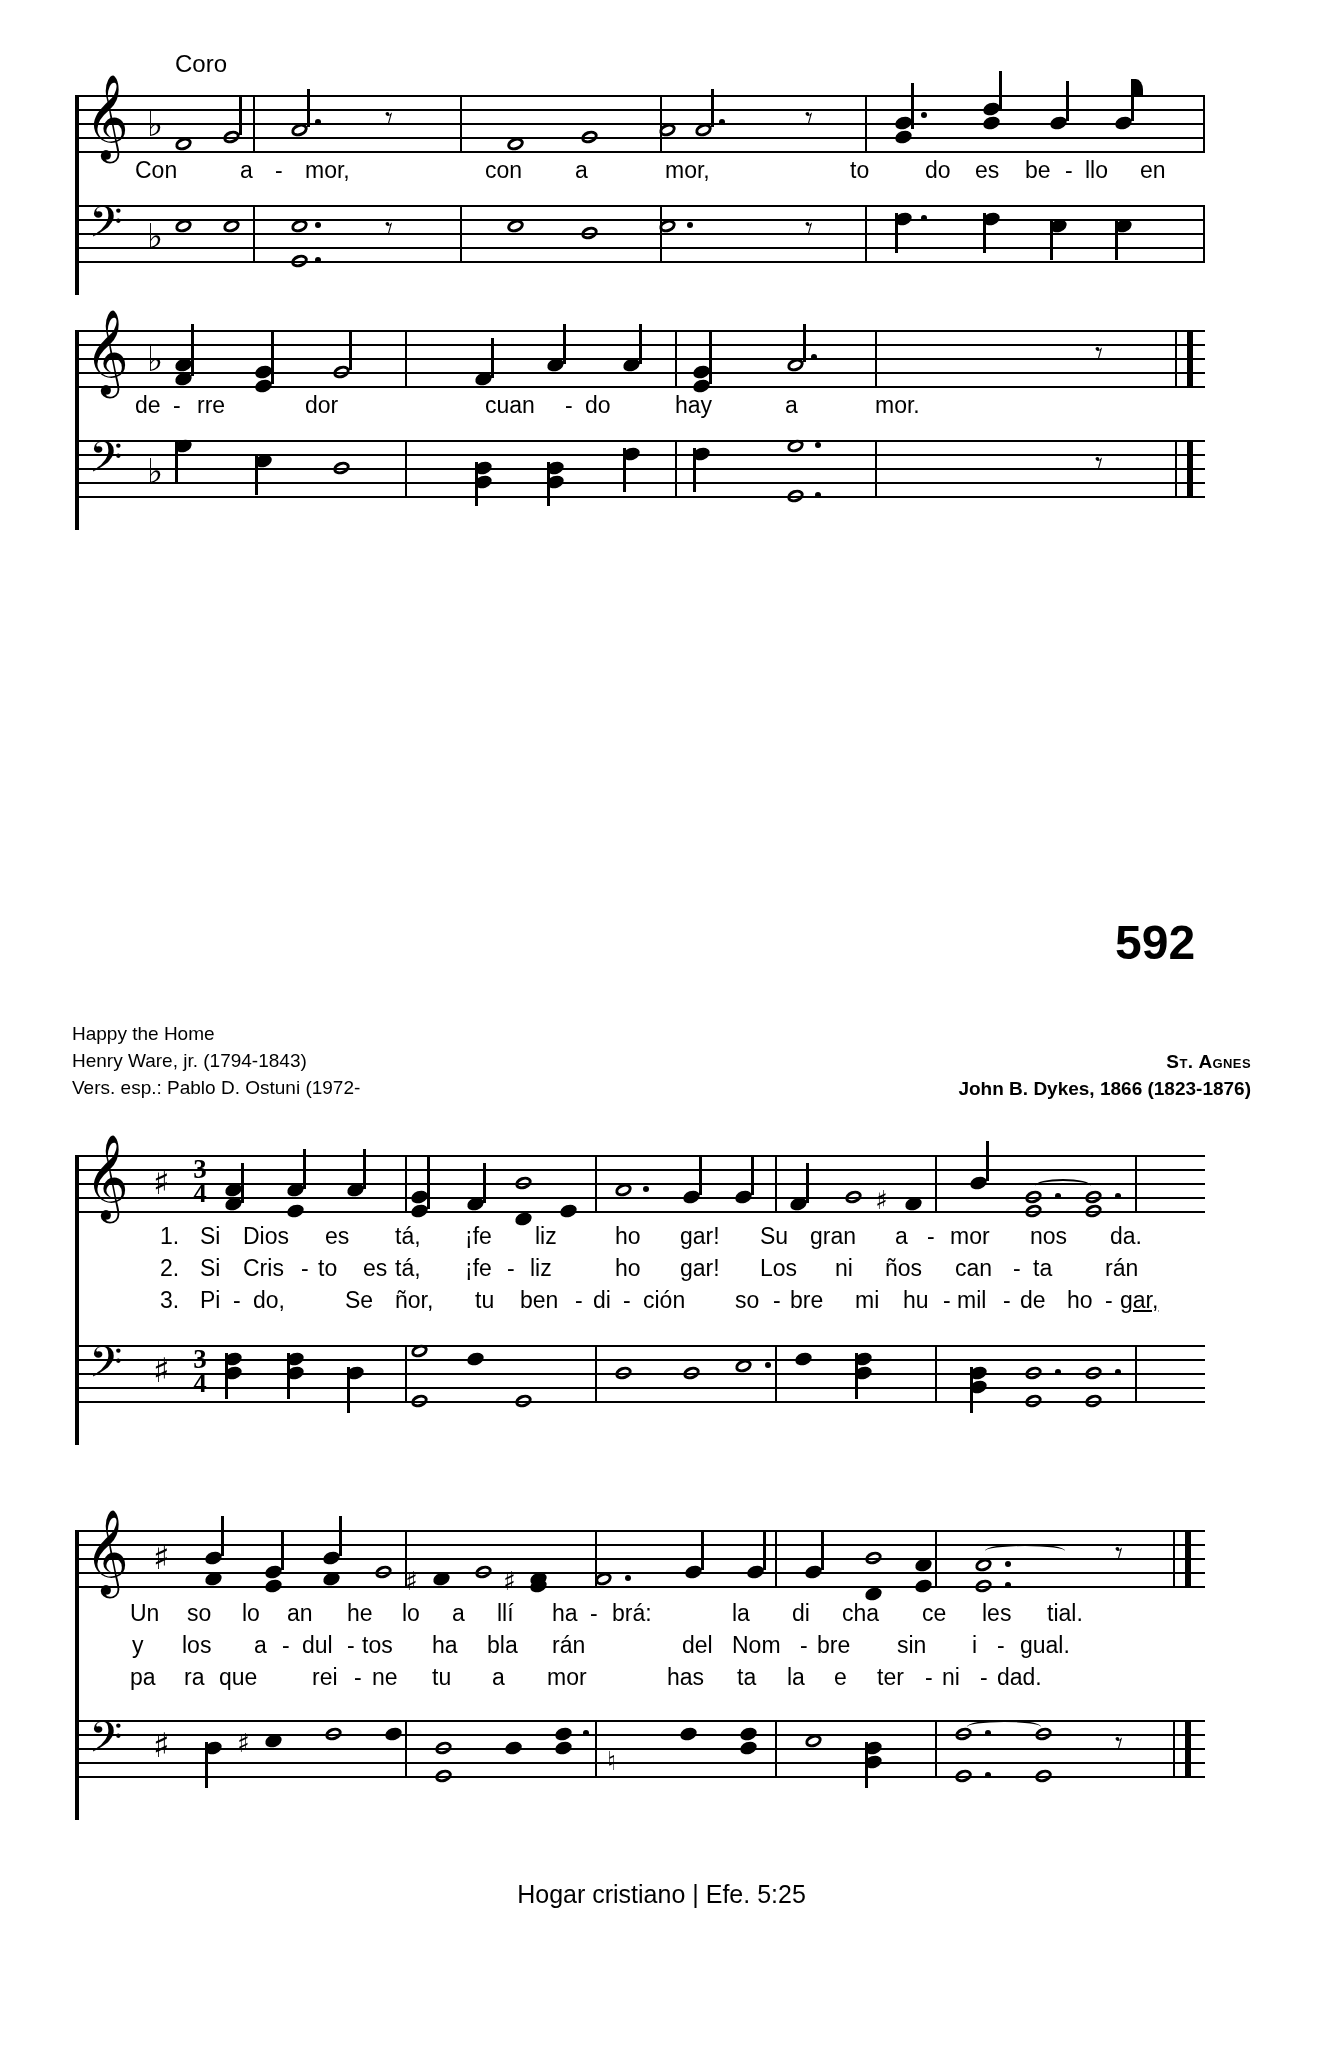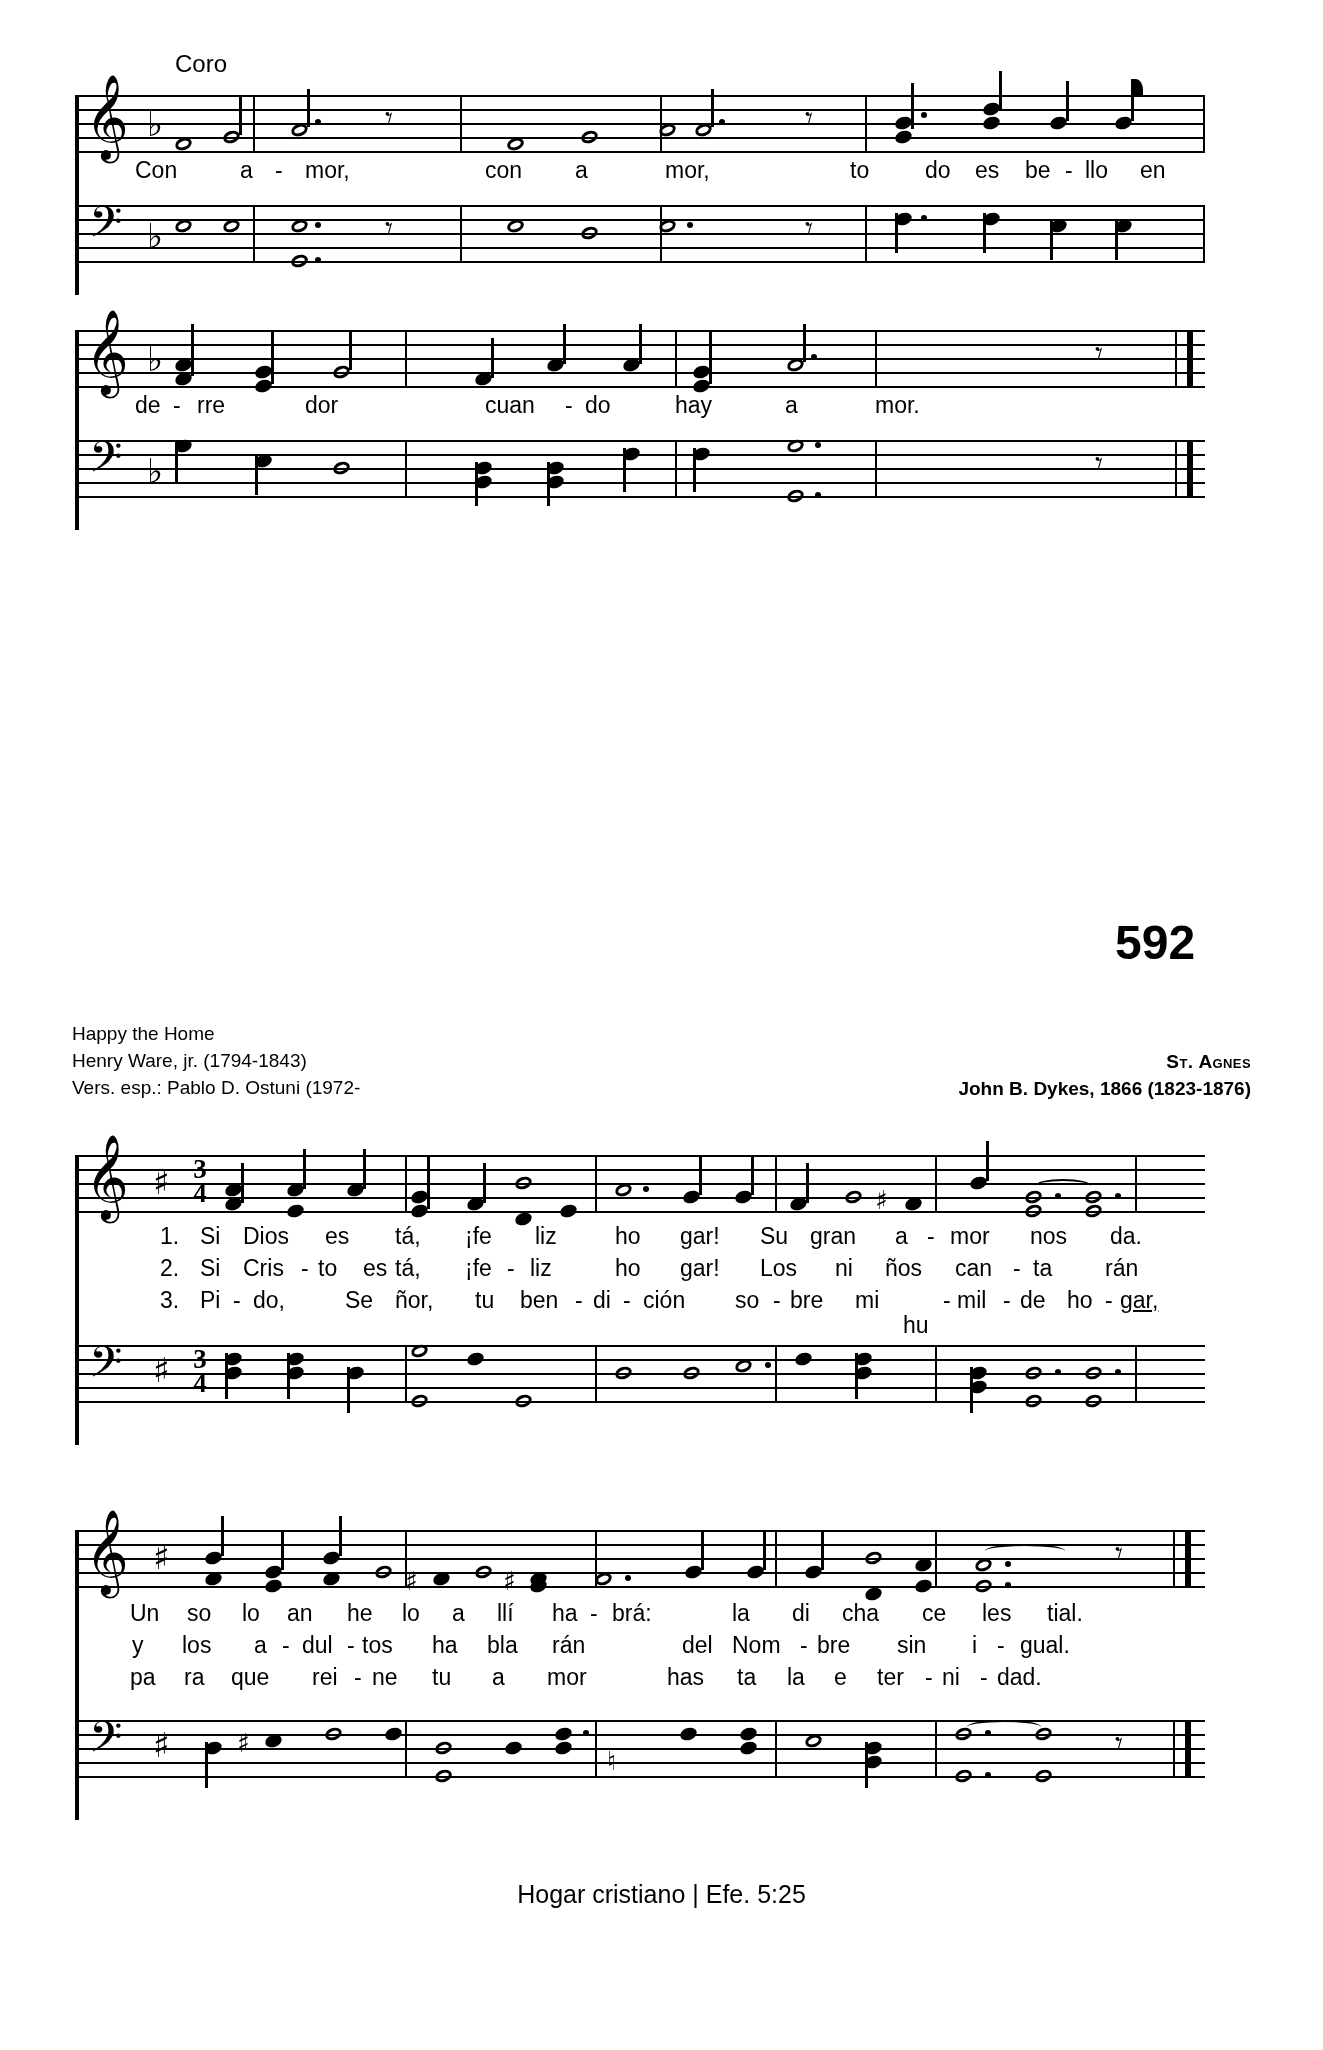--- a/index.html
+++ b/index.html
@@ -527,21 +527,21 @@
       <span class="syl" style="left:400px;">tu</span>
       <span class="syl" style="left:445px;">ben</span>
       <span class="syl" style="left:500px;">-</span>
       <span class="syl" style="left:518px;">di</span>
       <span class="syl" style="left:548px;">-</span>
       <span class="syl" style="left:568px;">ción</span>
       <span class="syl" style="left:660px;">so</span>
       <span class="syl" style="left:698px;">-</span>
       <span class="syl" style="left:715px;">bre</span>
       <span class="syl" style="left:780px;">mi</span>
-      <span class="syl" style="left:828px;margin-top:25px;">hu</span>
+      <span class="syl" style="left:828px;">hu</span>
       <span class="syl" style="left:868px;">-</span>
       <span class="syl" style="left:882px;">mil</span>
       <span class="syl" style="left:928px;">-</span>
       <span class="syl" style="left:945px;">de</span>
       <span class="syl" style="left:992px;">ho</span>
       <span class="syl" style="left:1030px;">-</span>
       <span class="syl" style="left:1045px;text-decoration:underline;">gar,</span>
     </div>
 
     <div class="staff" style="top:190px;">
@@ -688,21 +688,21 @@
       <span class="syl" style="left:742px;">bre</span>
       <span class="syl" style="left:822px;">sin</span>
       <span class="syl" style="left:897px;">i</span>
       <span class="syl" style="left:922px;">-</span>
       <span class="syl" style="left:945px;">gual.</span>
     </div>
 
     <div class="lyricrow" style="left:0px; top:134px; width:1160px; height:30px;">
       <span class="syl" style="left:55px;">pa</span>
       <span class="syl" style="left:109px;">ra</span>
-      <span class="syl" style="left:156px;text-align:right;">que</span>
+      <span class="syl" style="left:144px;text-align:right;">que</span>
       <span class="syl" style="left:237px;">rei</span>
       <span class="syl" style="left:279px;">-</span>
       <span class="syl" style="left:297px;">ne</span>
       <span class="syl" style="left:357px;">tu</span>
       <span class="syl" style="left:417px;">a</span>
       <span class="syl" style="left:472px;">mor</span>
       <span class="syl" style="left:592px;">has</span>
       <span class="syl" style="left:662px;">ta</span>
       <span class="syl" style="left:712px;">la</span>
       <span class="syl" style="left:759px;">e</span>

